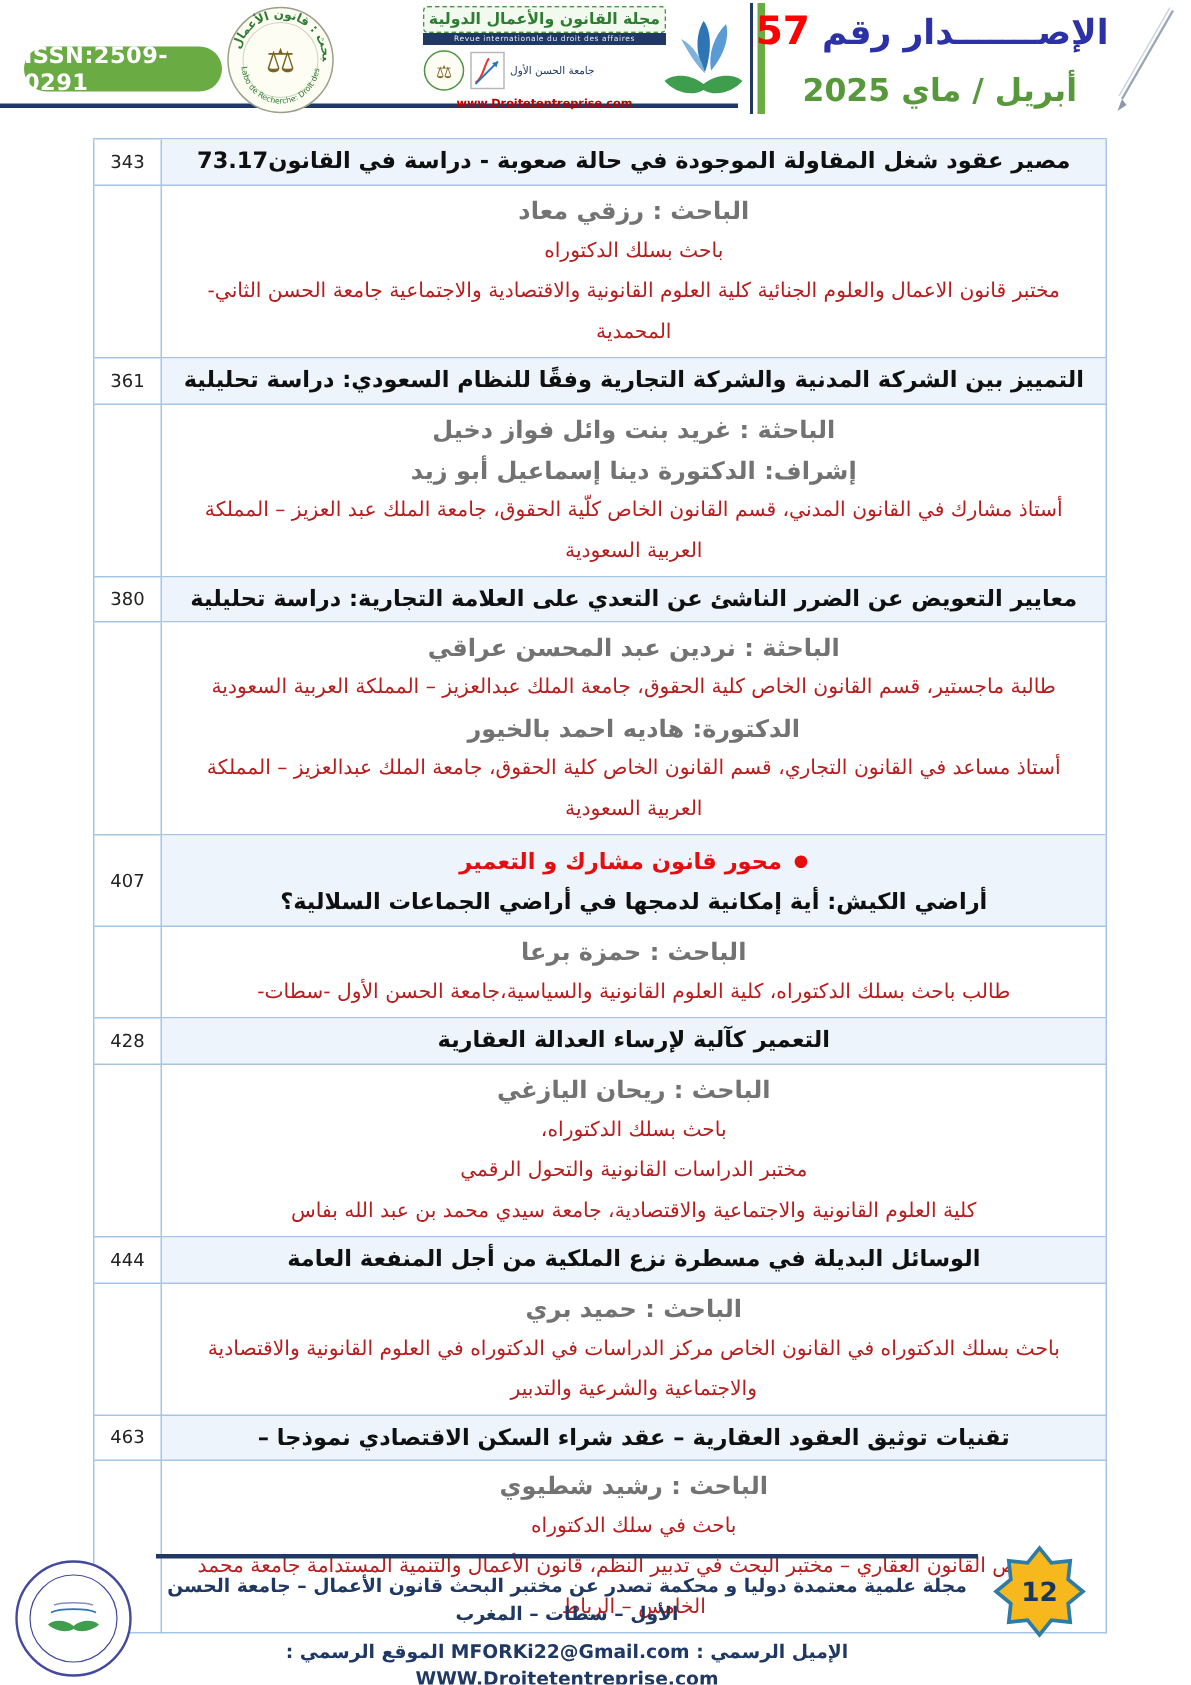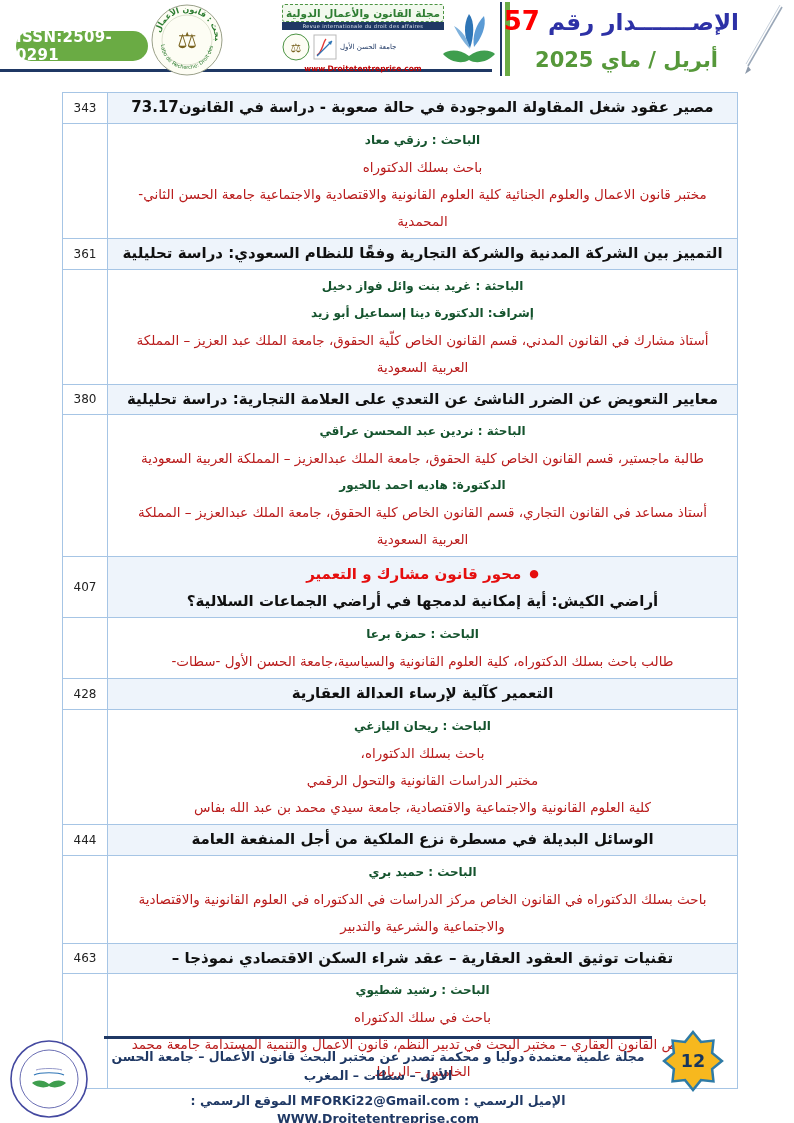--- a/index.html
+++ b/index.html
@@ -52,21 +52,21 @@
   .cell-content{flex:1;direction:rtl;text-align:center;}
   .title-cell{
     background:#eef4fb;padding:4px 8px;min-height:22px;
     display:flex;flex-direction:column;justify-content:center;
   }
   .title-text{font-size:15px;font-weight:bold;color:#101010;line-height:1.45;}
   .section-line{color:#e50e0e;font-weight:bold;font-size:15px;margin:4px 0 8px 0;}
   .section-line .bullet{font-size:11px;margin-left:8px;vertical-align:2px;}
   .details-cell{background:#fff;padding:3px 10px;}
   .detail-line{font-size:13.5px;line-height:27px;color:#b91c1c;}
-  .detail-line.bold{font-weight:bold;font-size:12px;color:#14532d;}
+  .detail-line.bold{font-weight:bold;font-size:16px;color:#737373;}
   
   .footer{position:absolute;left:0;top:1030px;width:794px;height:93px;}
   .stamp{position:absolute;left:8px;top:8px;width:82px;height:82px;}
   .footer-center{position:absolute;left:104px;top:6px;width:548px;direction:rtl;text-align:center;}
   .footer-rule{height:3px;background:#1f3864;}
   .footer-line1{font-size:12.5px;font-weight:bold;color:#1f3864;margin-top:9px;line-height:1.5;}
   .footer-line2{font-size:12.5px;font-weight:bold;color:#1f3864;margin-top:6px;line-height:1.5;}
   .star-badge{position:absolute;left:662px;top:0px;width:62px;height:62px;}
   .star-badge text{font:bold 17px "DejaVu Sans",sans-serif;fill:#17365d;}
 </style>

